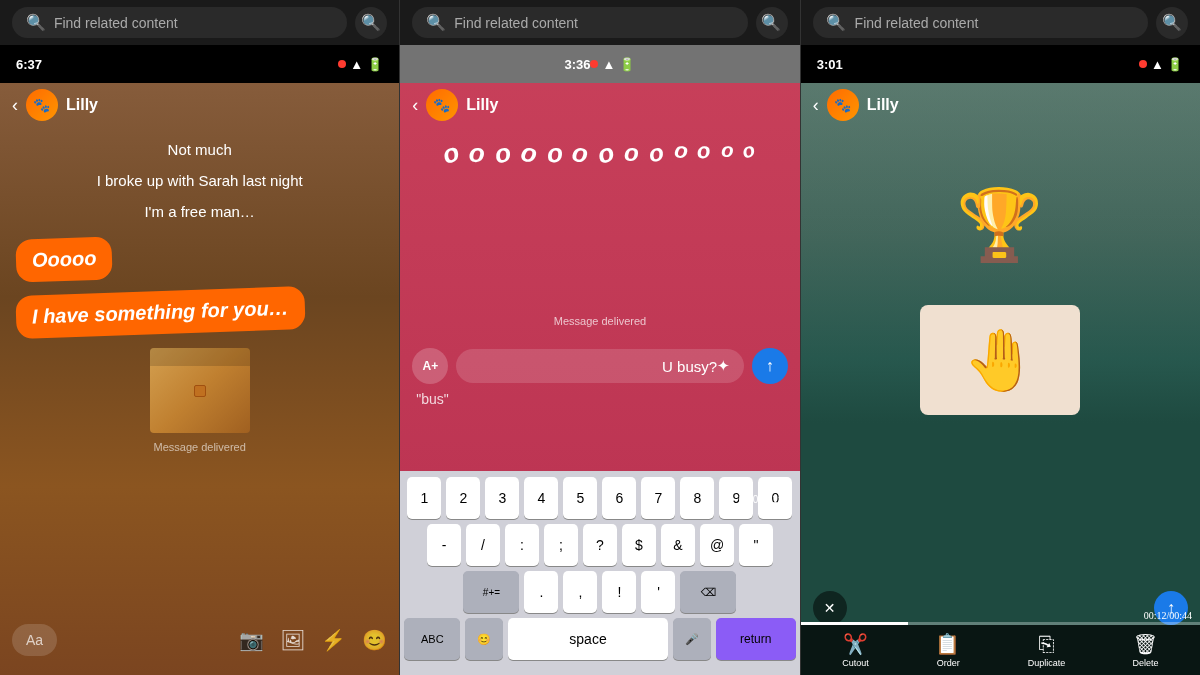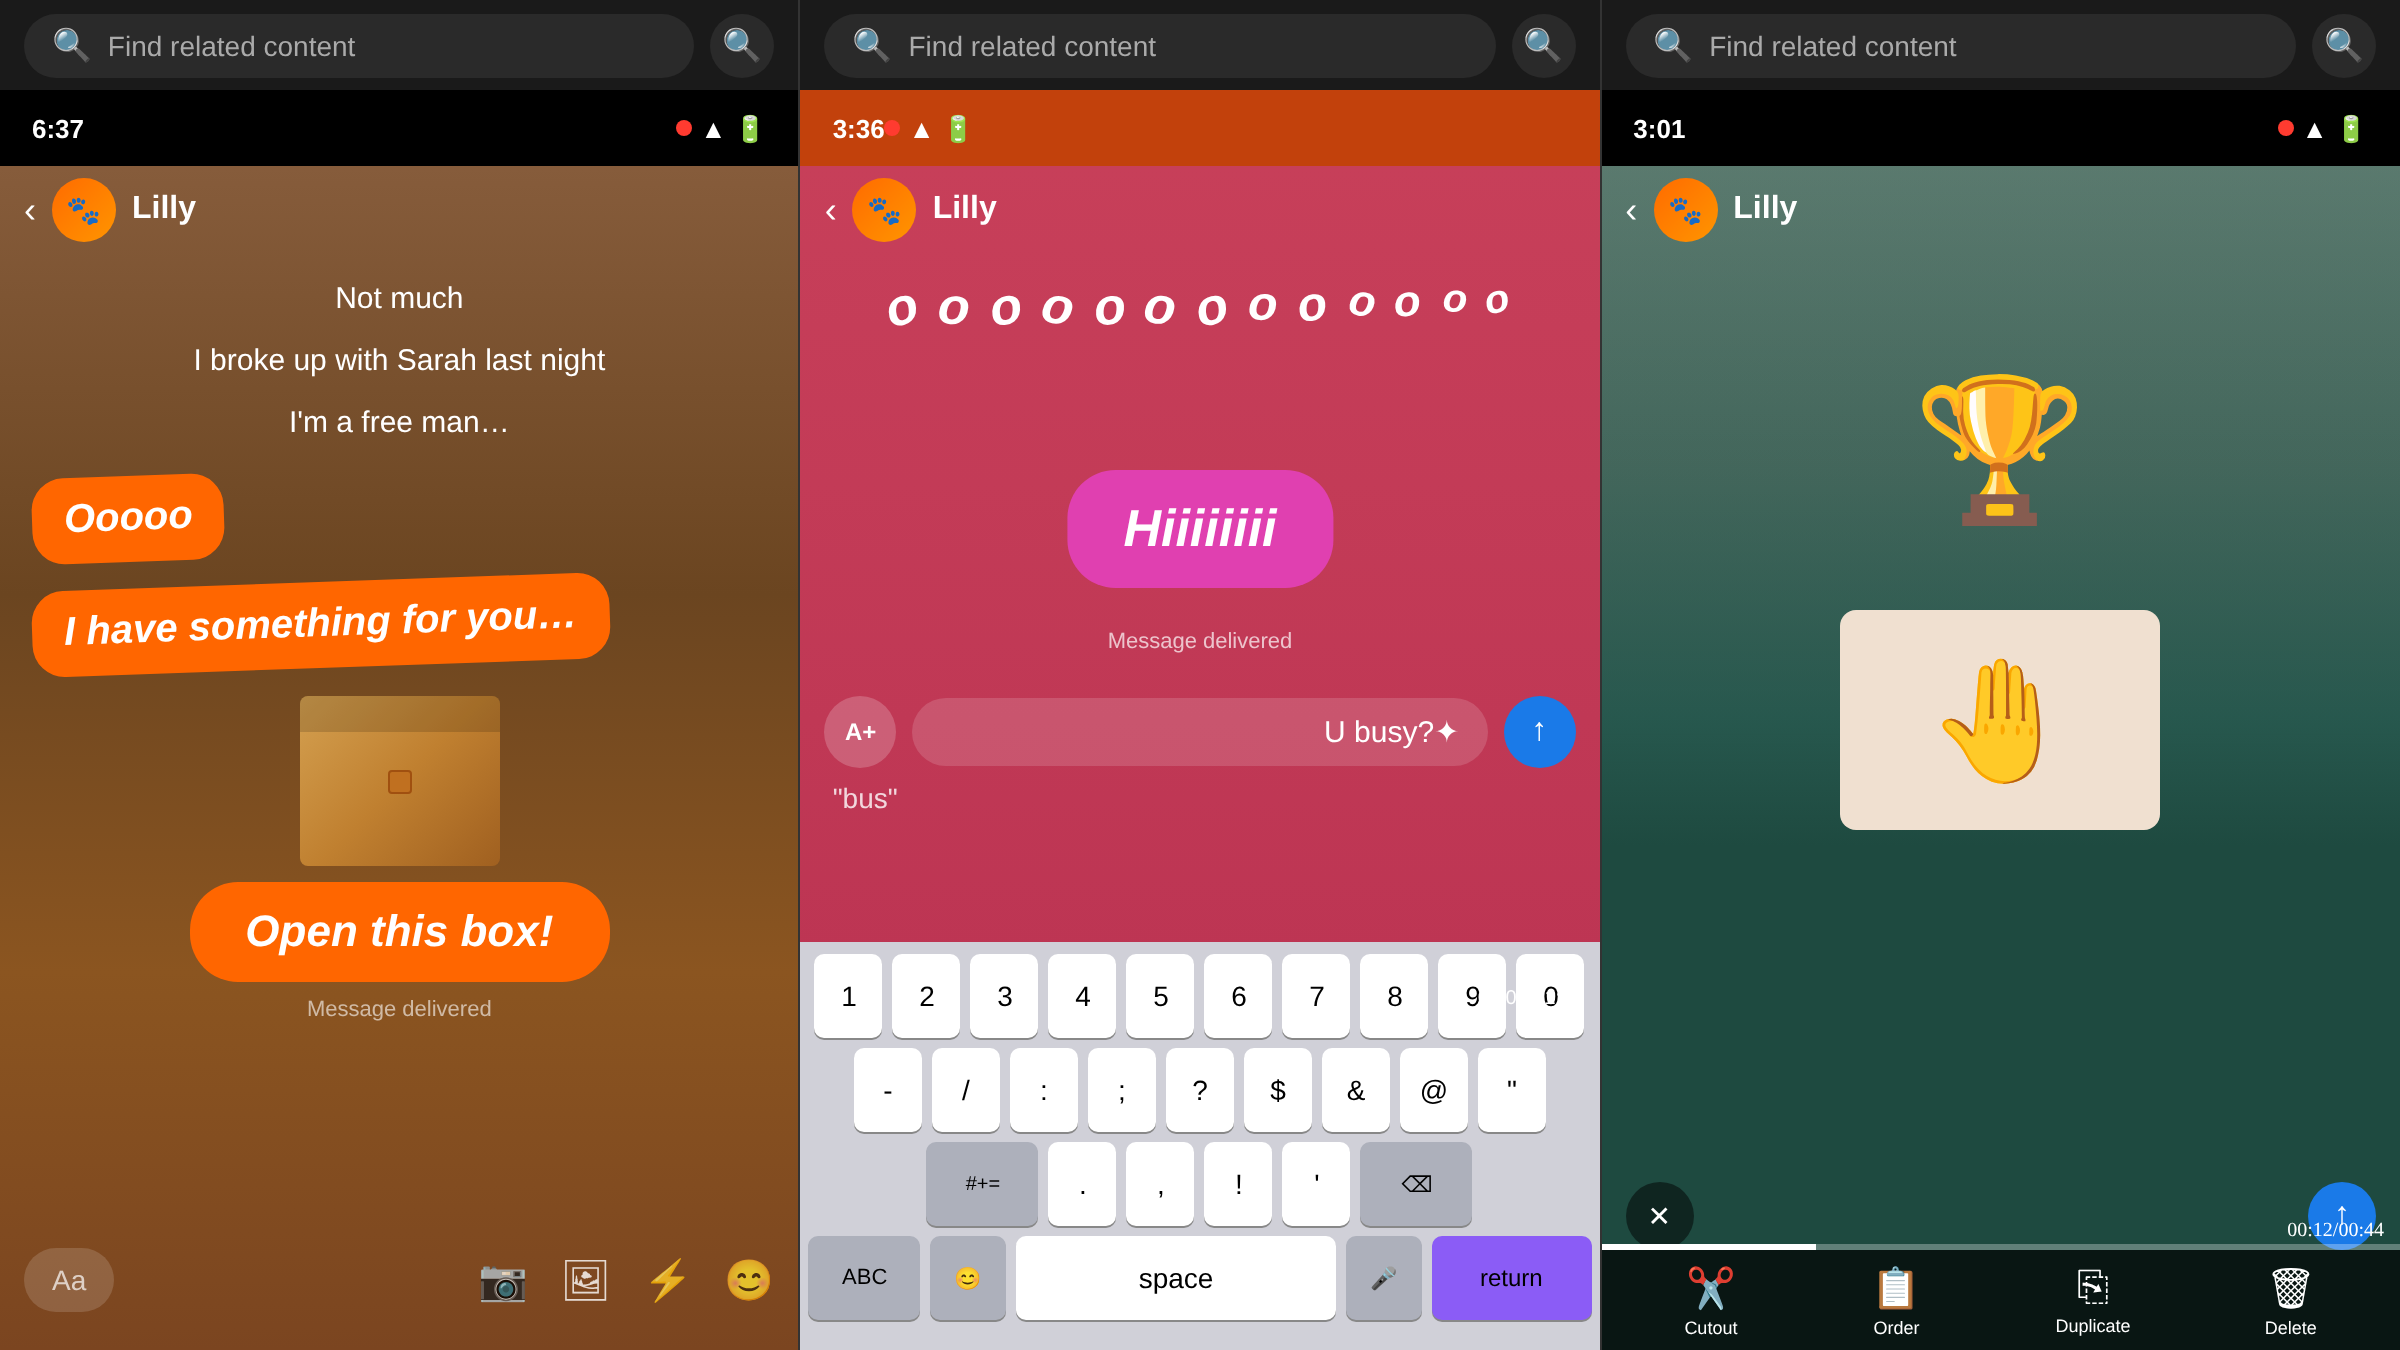--- a/index.html
+++ b/index.html
@@ -203,24 +203,24 @@
     
     .panel2-bg {
       position: absolute;
       inset: 0;
       background: linear-gradient(180deg, #c8405a 0%, #b83050 100%);
     }
     .panel2-status {
       position: absolute;
       top: 0; left: 0; right: 0;
       height: 38px;
-      background: #c2410c;
-      display: flex;
-      align-items: center;
-      justify-content: flex-start;
+      background: #737373;
+      display: flex;
+      align-items: center;
+      justify-content: center;
       padding: 0 16px;
       color: #fff;
       font-size: 13px;
       font-weight: 600;
     }
     .panel2-header {
       position: absolute;
       top: 38px; left: 0; right: 0;
       height: 44px;
       display: flex;
@@ -526,23 +526,20 @@
           </div>
         </div>
 
         <div style="display:flex;justify-content:center;margin:8px 0;">
           <div style="width:100px;height:85px;background:linear-gradient(135deg,#d4a050,#c08030,#a06020);border-radius:4px;position:relative;">
             <div style="position:absolute;top:0;left:0;right:0;height:18px;background:rgba(0,0,0,0.15);border-radius:4px 4px 0 0;"></div>
             <div style="position:absolute;top:50%;left:50%;transform:translate(-50%,-50%);width:12px;height:12px;background:#c07020;border-radius:2px;border:1px solid #a05010;"></div>
           </div>
         </div>
 
-        <div class="open-box-btn">
-          <span>Open this box!</span>
-        </div>
 
         <div class="msg-delivered">Message delivered</div>
       </div>
 
       <div class="panel1-footer">
         <div class="chat-input-box">Aa</div>
         <div class="footer-icons">
           <span class="footer-icon">📷</span>
           <span class="footer-icon">🖼</span>
           <span class="footer-icon">⚡</span>
@@ -582,23 +579,20 @@
           <span style="display:inline-block;transform:rotate(-12deg);font-size:26px;font-style:italic;font-weight:800;">o</span>
           <span style="display:inline-block;transform:rotate(3deg);font-size:24px;font-style:italic;font-weight:800;">o</span>
           <span style="display:inline-block;transform:rotate(-7deg);font-size:24px;font-style:italic;font-weight:800;">o</span>
           <span style="display:inline-block;transform:rotate(9deg);font-size:22px;font-style:italic;font-weight:800;">o</span>
           <span style="display:inline-block;transform:rotate(-3deg);font-size:22px;font-style:italic;font-weight:800;">o</span>
           <span style="display:inline-block;transform:rotate(6deg);font-size:20px;font-style:italic;font-weight:800;">o</span>
           <span style="display:inline-block;transform:rotate(-10deg);font-size:20px;font-style:italic;font-weight:800;">o</span>
         </div>
       </div>
 
-      <div class="hiiiii-bubble">
-        <span>Hiiiiiiii</span>
-      </div>
 
       <div class="msg-delivered2">Message delivered</div>
 
       <div class="text-input-area">
         <div class="ai-btn">A+</div>
         <div class="text-field">
           <span>U busy?</span>
           <span>✦</span>
         </div>
         <div class="send-btn">↑</div>

